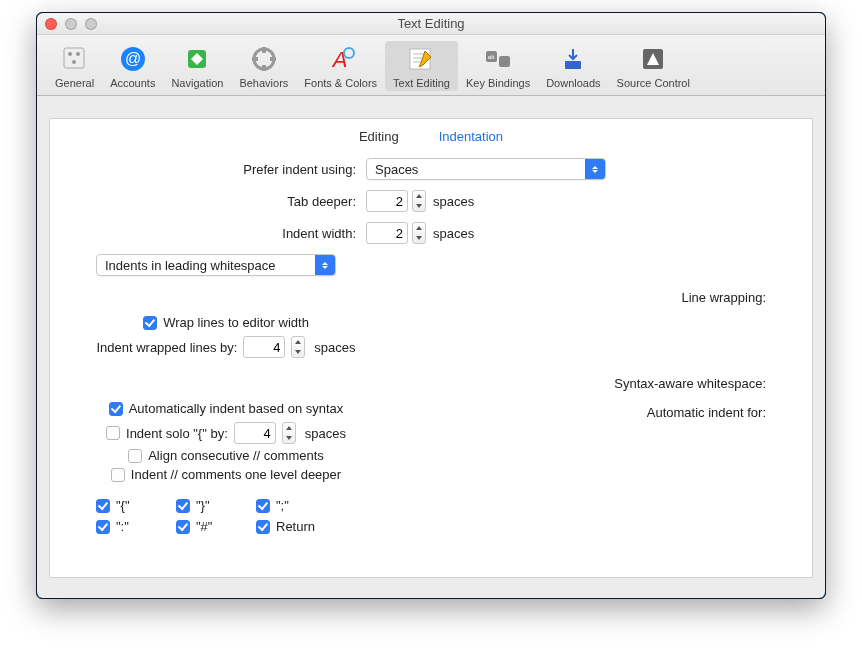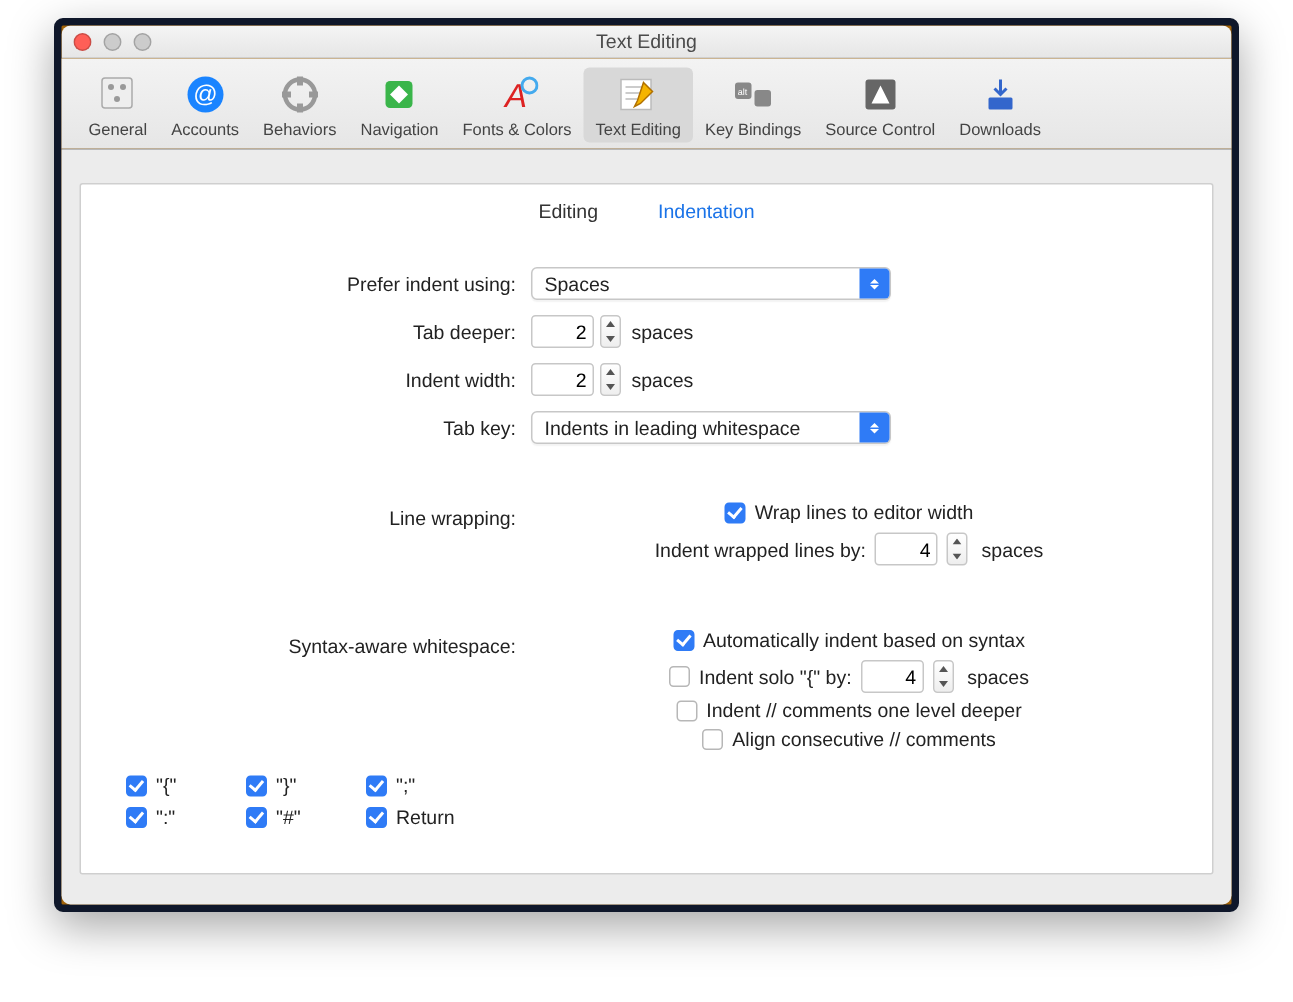--- a/index.html
+++ b/index.html
@@ -1,33 +1,33 @@
 <!DOCTYPE html>
 <html><head>
 <meta charset="utf-8">
 <style>
 * { box-sizing: border-box; margin: 0; padding: 0; font-family: -apple-system, "Helvetica Neue", Arial, sans-serif; }
 body { background: #fff; width: 862px; height: 668px; overflow: hidden; }
-.window { width: 790px; margin: 12px auto 0; border: 5px solid #0f172a; border-radius: 6px; box-shadow: 0 10px 30px rgba(0,0,0,0.35); background: #a16207; }
+.window { width: 790px; margin: 12px auto 0; border: 1px solid #0f172a; border-radius: 6px; box-shadow: 0 10px 30px rgba(0,0,0,0.35); background: #0c4a6e; }
 .titlebar { height: 22px; position: relative; display: flex; align-items: center; justify-content: center; border-top-left-radius: 6px; border-top-right-radius: 6px; background: linear-gradient(#f5f5f5,#e6e6e6); border-bottom: 1px solid #d0d0d0; }
 .tb-buttons { position: absolute; left: 8px; top: 5px; display: flex; gap: 8px; }
 .tb-btn { width: 12px; height: 12px; border-radius: 50%; background: #ccc; border: 0.5px solid rgba(0,0,0,0.2); }
 .tb-btn.close { background: #ff5f57; }
 .titlebar-title { font-size: 13px; color: #4a4a4a; }
 .toolbar { display: flex; padding: 6px 10px 4px 10px; background: linear-gradient(#f3f3f3,#e6e6e6); border-bottom: 1px solid #b8b8b8; }
 .tool { display: flex; flex-direction: column; align-items: center; padding: 2px 8px; font-size: 11px; color: #444; border-radius: 4px; cursor: default; }
 .tool.selected { background: #d8d8d8; }
 .tool .ico { width: 32px; height: 32px; display: flex; align-items: center; justify-content: center; }
 .tool .lbl { margin-top: 2px; }
 .content-wrap { padding: 22px 12px 20px; background: #ececec; border-bottom-left-radius: 6px; border-bottom-right-radius: 6px; }
 .panel { background: #fff; border: 1px solid #cfcfcf; border-radius: 2px; min-height: 460px; padding-bottom: 30px; }
 .subtabs { display: flex; justify-content: center; gap: 40px; padding: 10px 0 14px; font-size: 13px; }
 .subtab { color: #333; cursor: default; }
 .subtab.active { color: #1a73e8; }
-.form { display: grid; grid-template-columns: 260px 1fr; row-gap: 10px; column-gap: 10px; font-size: 13px; color: #222; padding: 0 30px; margin-top: 16px; }
+.form { display: grid; grid-template-columns: 260px 1fr; row-gap: 10px; column-gap: 10px; font-size: 13px; color: #222; padding: 0 46px; }
 .flabel { text-align: right; padding-top: 4px; }
 .select { position: relative; display: inline-flex; align-items: center; justify-content: space-between; height: 22px; padding: 0 0 0 8px; background: #fff; border: 1px solid #c7c7c7; border-radius: 4px; width: 240px; font-size: 13px; box-shadow: 0 1px 1px rgba(0,0,0,0.05); }
 .select.wide { width: 240px; }
 .select .knob { width: 20px; height: 100%; background: #2f7bf6; border-top-right-radius: 3px; border-bottom-right-radius: 3px; display: flex; flex-direction: column; align-items: center; justify-content: center; gap: 1px; }
 .select .tri { width: 0; height: 0; border-left: 3px solid transparent; border-right: 3px solid transparent; }
 .select .tri.up { border-bottom: 3px solid #fff; }
 .select .tri.dn { border-top: 3px solid #fff; }
 .numrow { display: flex; align-items: center; gap: 4px; }
 .numfield { width: 42px; height: 22px; border: 1px solid #c7c7c7; border-radius: 3px; text-align: right; padding: 0 4px; font-size: 13px; background: #fff; }
 .stepper { width: 14px; height: 22px; display: flex; flex-direction: column; border: 1px solid #c7c7c7; border-radius: 3px; background: linear-gradient(#fff,#eee); }
@@ -72,41 +72,41 @@
           <svg width="28" height="28">
             <circle cx="14" cy="14" r="12" fill="#1a84ff"></circle>
             <text x="14" y="19" text-anchor="middle" font-size="16" fill="#fff">@</text>
           </svg>
         </div>
         <div class="lbl">Accounts</div>
       </div>
       <div class="tool">
         <div class="ico">
           <svg width="28" height="28">
+            <rect x="5" y="5" width="18" height="18" rx="3" fill="#3ab54a"></rect>
+            <path d="M14 8 L20 14 L14 20 L8 14 Z" fill="#fff"></path>
+          </svg>
+        </div>
+        <div class="lbl">Navigation</div>
+      </div>
+      <div class="tool">
+        <div class="ico">
+          <svg width="28" height="28">
             <circle cx="14" cy="14" r="10" fill="none" stroke="#999" stroke-width="3"></circle>
             <rect x="12" y="2" width="4" height="6" fill="#999"></rect>
             <rect x="12" y="20" width="4" height="6" fill="#999"></rect>
             <rect x="2" y="12" width="6" height="4" fill="#999"></rect>
             <rect x="20" y="12" width="6" height="4" fill="#999"></rect>
           </svg>
         </div>
         <div class="lbl">Behaviors</div>
       </div>
       <div class="tool">
         <div class="ico">
           <svg width="28" height="28">
-            <rect x="5" y="5" width="18" height="18" rx="3" fill="#3ab54a"></rect>
-            <path d="M14 8 L20 14 L14 20 L8 14 Z" fill="#fff"></path>
-          </svg>
-        </div>
-        <div class="lbl">Navigation</div>
-      </div>
-      <div class="tool">
-        <div class="ico">
-          <svg width="28" height="28">
             <text x="13" y="22" text-anchor="middle" font-size="22" font-family="serif" font-style="italic" fill="#d22">A</text>
             <circle cx="22" cy="8" r="5" fill="none" stroke="#4ae" stroke-width="2"></circle>
           </svg>
         </div>
         <div class="lbl">Fonts &amp; Colors</div>
       </div>
       <div class="tool selected">
         <div class="ico">
           <svg width="28" height="28">
             <rect x="3" y="4" width="20" height="20" fill="#fff" stroke="#bbb"></rect>
@@ -124,34 +124,34 @@
             <rect x="2" y="6" width="11" height="11" rx="2" fill="#888"></rect>
             <rect x="15" y="11" width="11" height="11" rx="2" fill="#888"></rect>
             <text x="7" y="14" text-anchor="middle" font-size="6" fill="#fff">alt</text>
           </svg>
         </div>
         <div class="lbl">Key Bindings</div>
       </div>
       <div class="tool">
         <div class="ico">
           <svg width="28" height="28">
+            <rect x="6" y="16" width="16" height="8" rx="1" fill="#36c"></rect>
+            <path d="M14 4 L14 14 M10 10 L14 14 L18 10" stroke="#36c" stroke-width="2" fill="none"></path>
+          </svg>
+        </div>
+        <div class="lbl">Downloads</div>
+      </div>
+      <div class="tool">
+        <div class="ico">
+          <svg width="28" height="28">
             <rect x="4" y="4" width="20" height="20" rx="2" fill="#666"></rect>
             <path d="M14 8 L20 20 L8 20 Z" fill="#fff"></path>
           </svg>
         </div>
         <div class="lbl">Source Control</div>
-      </div>
-      <div class="tool">
-        <div class="ico">
-          <svg width="28" height="28">
-            <rect x="6" y="16" width="16" height="8" rx="1" fill="#36c"></rect>
-            <path d="M14 4 L14 14 M10 10 L14 14 L18 10" stroke="#36c" stroke-width="2" fill="none"></path>
-          </svg>
-        </div>
-        <div class="lbl">Downloads</div>
       </div>
     </div>
 
   <div class="content-wrap">
     <div class="panel">
       <div class="subtabs">
         <div class="subtab">Editing</div>
         <div class="subtab active">Indentation</div>
       </div>
 
@@ -196,21 +196,20 @@
               </div>
             <div class="sbtn">
                 <svg width="6" height="4">
                   <polygon points="0,0 6,0 3,4" fill="#555"></polygon>
                 </svg>
               </div>
           </div>
           <span class="unit">spaces</span>
         </div>
 
-        <div class="flabel">Tab key:</div>
         <div>
           <div class="select wide">
             <span>Indents in leading whitespace</span>
             <span class="knob">
                 <span class="tri up"></span>
                 <span class="tri dn"></span>
               </span>
           </div>
         </div>
 
@@ -264,28 +263,29 @@
               <div class="sbtn">
                   <svg width="6" height="4">
                     <polygon points="0,0 6,0 3,4" fill="#555"></polygon>
                   </svg>
                 </div>
             </div>
             <span class="unit">spaces</span>
           </div>
           <div class="checkrow">
             <span class="cb"></span>
-            <span>Indent // comments one level deeper</span>
+            <span>Align consecutive // comments</span>
           </div>
           <div class="checkrow">
             <span class="cb"></span>
-            <span>Align consecutive // comments</span>
-          </div>
-        </div>
-
+            <span>Indent // comments one level deeper</span>
+          </div>
+        </div>
+
+        <div class="flabel">Automatic indent for:</div>
         <div class="autogrid" id="autogrid">
             <div class="auto-item">
               <span class="cb on"></span>
               <span>"{"</span>
             </div>
             <div class="auto-item">
               <span class="cb on"></span>
               <span>"}"</span>
             </div>
             <div class="auto-item">

